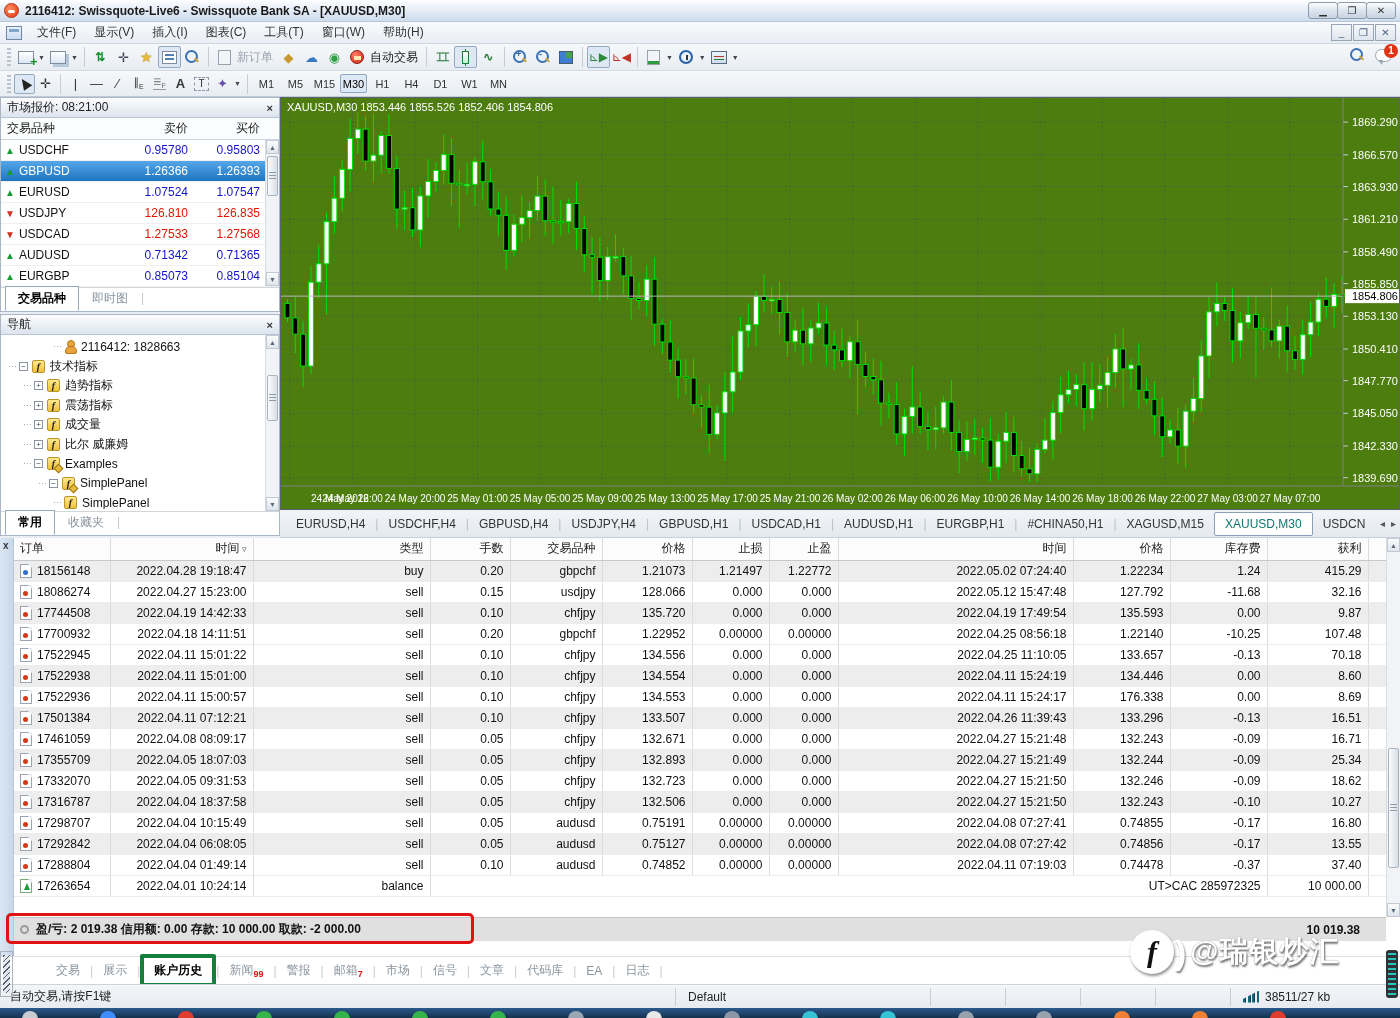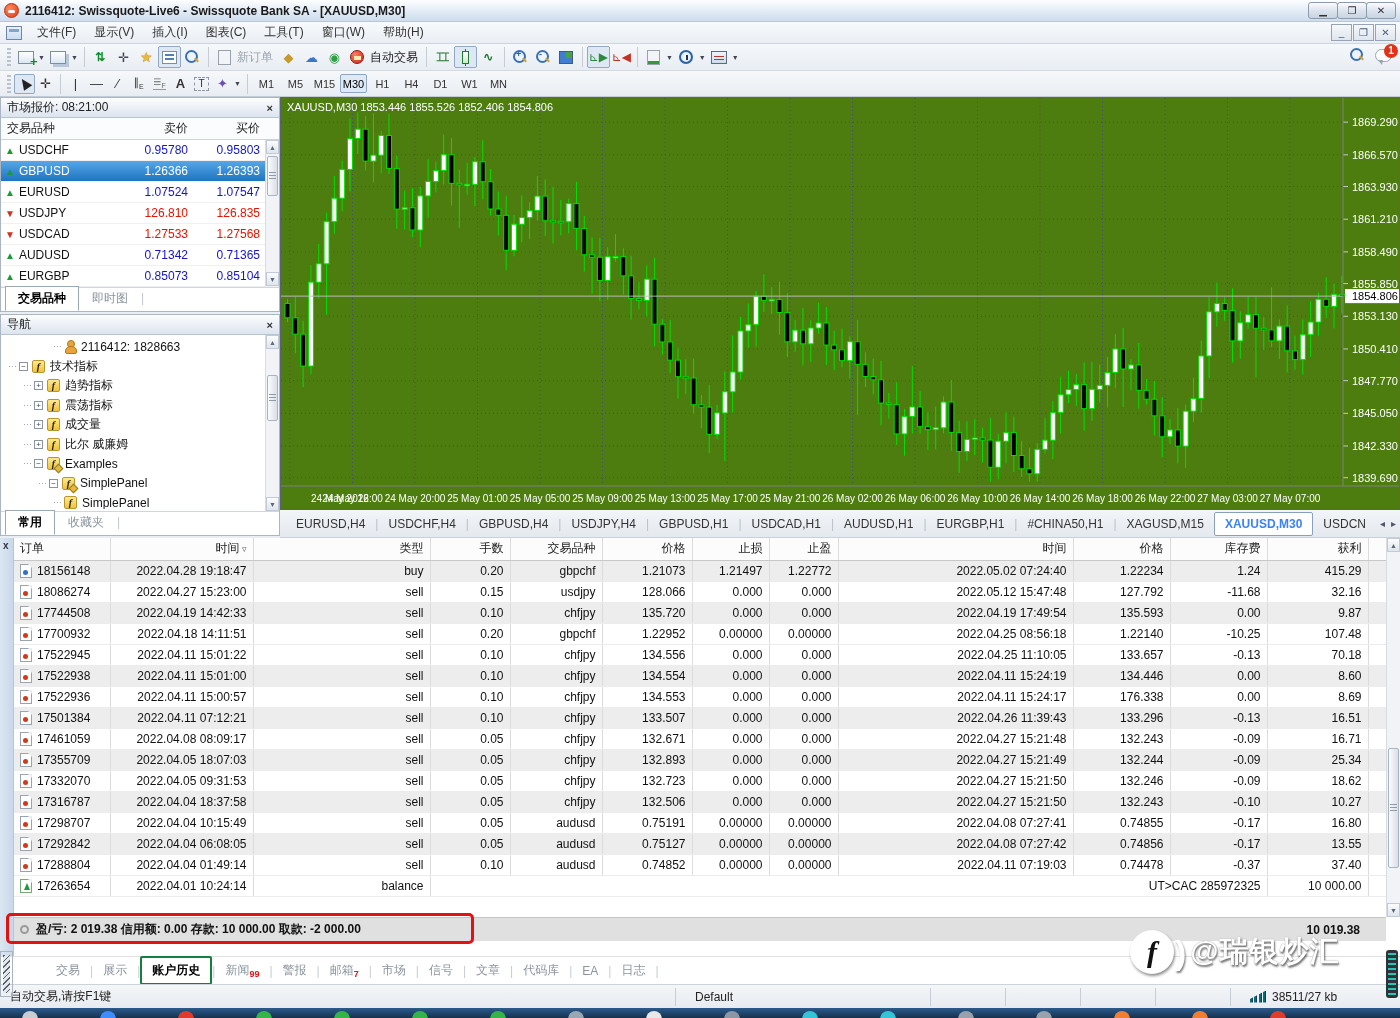--- a/index.html
+++ b/index.html
@@ -105,21 +105,21 @@
 .ficon.d:after{content:"";position:absolute;right:-3px;bottom:-3px;width:5px;height:5px;background:#e7b93c;border:1px solid #9a7a20;transform:rotate(45deg)}
 .uicon{width:12px;height:13px;position:relative;margin-right:5px;flex:none}
 .uicon:before{content:"";position:absolute;left:3px;top:0;width:6px;height:6px;border-radius:50%;background:#e8a33d;border:1px solid #b07a1e}
 .uicon:after{content:"";position:absolute;left:1px;top:6px;width:10px;height:6px;border-radius:5px 5px 2px 2px;background:#e8a33d;border:1px solid #b07a1e}
 
 #chart{left:280px;top:97px;width:1120px;height:413px;background:#4d7c0f;border:1px solid #5a6470}
 #chart-header{position:absolute;left:6px;top:3px;color:#fff;font-size:11px;z-index:3}
 
 #charttabs{left:280px;top:510px;width:1120px;height:28px;background:linear-gradient(#f2f5f8,#e4e9ef);border-bottom:1px solid #c9d0d8;display:flex;align-items:center;padding-left:6px;font-size:12px}
 .ctab{padding:4px 10px;color:#333;white-space:nowrap}
-.ctab.active{background:#fff;border:1px solid #8aa0b8;border-radius:2px;font-weight:bold;color:#3b82f6}
+.ctab.active{background:#fff;border:1px solid #8aa0b8;border-radius:2px;font-weight:normal;color:#0f766e}
 .ctab-sep{color:#b9c1ca}
 #ctab-arrows{margin-left:auto;padding-right:4px;color:#556;font-size:10px;display:flex;gap:6px}
 
 #terminal{left:0;top:538px;width:1400px;height:418px;background:#fff}
 #term-strip{position:absolute;left:0;top:0;width:14px;height:418px;background:linear-gradient(90deg,#dbe6f2,#c8d8ea);border-right:1px solid #b7c6d8}
 #term-x{position:absolute;left:3px;top:2px;font-size:10px;color:#334;font-weight:bold}
 #term-table{position:absolute;left:14px;top:0;width:1372px}
 table{border-collapse:collapse;table-layout:fixed;width:1372px}
 th{height:22px;font-weight:normal;color:#222;border-bottom:1px solid #c8c8c8;border-right:1px solid #dcdcdc;background:#fcfcfc;padding:0 6px;white-space:nowrap;overflow:hidden}
 td{height:21px;border-right:1px solid #dcdcdc;border-bottom:1px solid #ececec;padding:0 6px;white-space:nowrap;overflow:hidden;color:#111}
@@ -133,26 +133,26 @@
 .order-ic.sell:after{background:#d43818}
 .order-ic.bal{border-color:#7aa87a}
 .order-ic.bal:after{width:0;height:0;border-radius:0;left:3px;bottom:2px;border-left:3px solid transparent;border-right:3px solid transparent;border-bottom:7px solid #1f9a3a}
 #summary{position:absolute;left:14px;top:379px;width:1372px;height:24px;background:#e0e0e0;border-top:1px solid #c6c6c6;display:flex;align-items:center;font-weight:bold;font-size:12px}
 #summary .dot{width:9px;height:9px;border-radius:50%;border:2px solid #9a9a9a;margin:0 7px 0 6px}
 #summary .total{margin-left:auto;padding-right:26px}
 #redbox{position:absolute;left:6px;top:375px;width:468px;height:31px;border:3px solid #e01212;border-radius:5px;z-index:6}
 
 #bottomtabs{left:0;top:956px;width:1400px;height:28px;background:#fff;border-top:1px solid #e0e0e0;display:flex;align-items:center;padding-left:46px;font-size:12px}
 .btab{padding:4px 10px;color:#8a949e;position:relative;white-space:nowrap}
-.btab.active{color:#000;border:2px solid #15803d;background:#fff;font-weight:bold;border-radius:2px}
+.btab.active{color:#000;border:4px solid #15803d;background:#fff;font-weight:bold;border-radius:2px}
 .btab sub{color:#e01212;font-size:9px;font-weight:bold}
 .btab-sep{color:#c8cdd3}
 
 #statusbar{left:0;top:984px;width:1400px;height:24px;background:linear-gradient(#f4f6f8,#e7ebf0);border-top:1px solid #cdd3da;display:flex;align-items:center;font-size:12px;color:#222}
-.sseg{height:18px;border-left:1px solid #c6cdd5;display:flex;align-items:center;padding:0 19px}
+.sseg{height:18px;border-left:1px solid #c6cdd5;display:flex;align-items:center;padding:0 12px}
 #traffic-icon{width:16px;height:12px;margin-right:6px;background:repeating-linear-gradient(90deg,#0c6a74 0 2px,#123a5e 2px 3px,transparent 3px 4.5px);clip-path:polygon(0 70%,100% 0,100% 100%,0 100%)}
 
 #taskbar{left:0;top:1008px;width:1400px;height:10px;background:linear-gradient(#2a5a8c,#16324f);overflow:hidden}
 .tbi{position:absolute;top:3px;width:16px;height:16px;border-radius:50%}
 
 #watermark{left:1130px;top:920px;width:270px;height:64px;z-index:8;display:flex;align-items:center;pointer-events:none}
 #wm-logo{width:44px;height:44px;border-radius:50%;background:#fff;color:#111;font-family:"Liberation Serif",serif;font-style:italic;font-weight:bold;font-size:30px;display:flex;align-items:center;justify-content:center;box-shadow:1px 2px 3px rgba(0,0,0,.45)}
 #wm-paren{color:#fff;font-size:34px;font-weight:bold;margin:0 4px 0 1px;text-shadow:1px 2px 2px rgba(0,0,0,.5)}
 #wm-text{color:#fff;font-size:29px;font-weight:bold;letter-spacing:1px;text-shadow:1px 2px 2px rgba(0,0,0,.55),0 0 1px #888}
 #edge-widget{left:1386px;top:950px;width:12px;height:48px;background:#2d3338;border-radius:3px;z-index:9;padding:3px 2px;display:flex;flex-direction:column;justify-content:space-between}

